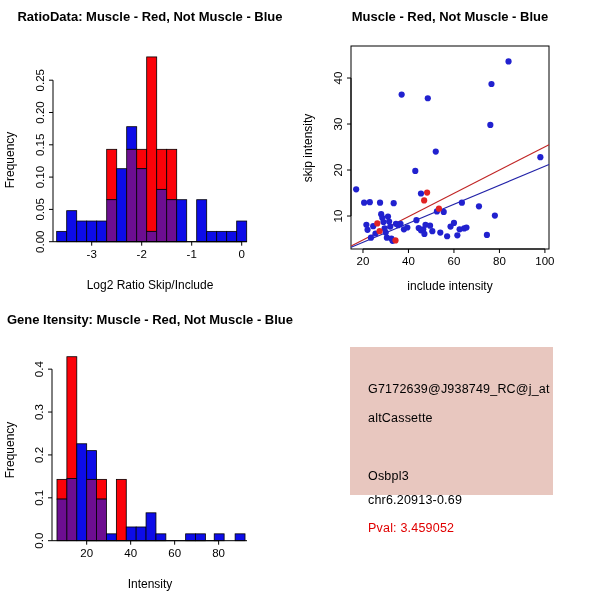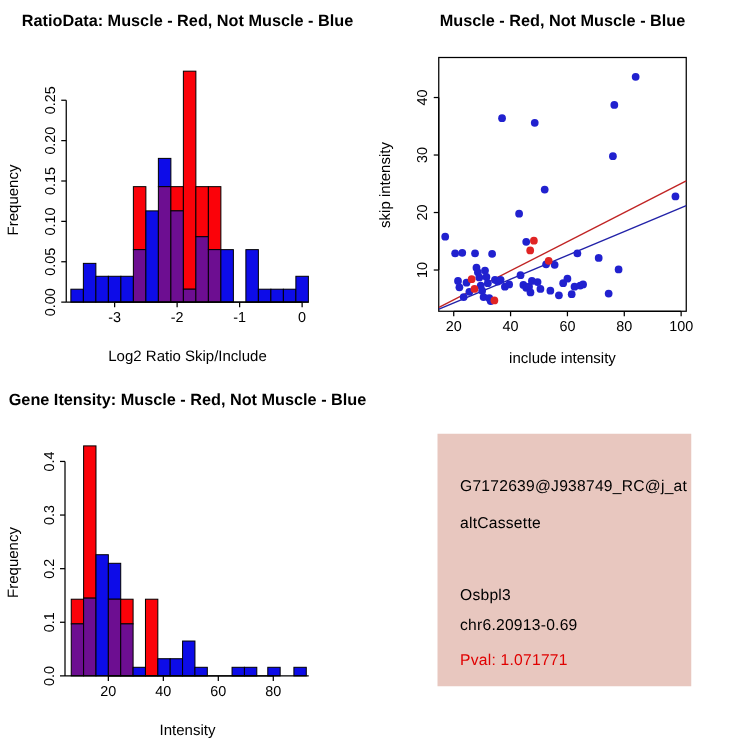--- a/index.html
+++ b/index.html
@@ -2,21 +2,21 @@
 <html><head>
 <meta charset="utf-8">
 <style>
   html,body{margin:0;padding:0;background:#ffffff;}
   #canvas{position:relative;width:600px;height:600px;background:#ffffff;overflow:hidden;
           font-family:"Liberation Sans", sans-serif;}
   .panel{position:absolute;width:300px;height:300px;}
   #p-tl{left:0;top:0;}
   #p-tr{left:300px;top:0;}
   #p-bl{left:0;top:300px;}
-  #info-box{position:absolute;left:350px;top:347px;width:203px;height:202px;}
+  #info-box{position:absolute;left:350px;top:347px;width:203px;height:148px;}
   .info-line{position:absolute;left:18px;font-size:12.5px;color:#000;white-space:nowrap;
              letter-spacing:0.2px;}
   svg text{font-family:"Liberation Sans", sans-serif;}
 </style>
 </head>
 <body>
 
 <div id="canvas">
 
   <svg id="p-tl" class="panel" width="300" height="300">
@@ -228,16 +228,16 @@
       <text x="150" y="24" font-size="13" fill="#000000" text-anchor="middle" font-weight="bold">Gene Itensity: Muscle - Red, Not Muscle - Blue</text>
       <text x="150" y="288" font-size="12" fill="#000000" text-anchor="middle">Intensity</text>
       <text x="14" y="150" font-size="12" fill="#000000" text-anchor="middle" transform="rotate(-90 14 150)">Frequency</text>
     </svg>
 
   <div id="info-box" style="background: rgb(232, 199, 191);">
     <span class="info-line" style="top:35px">G7172639@J938749_RC@j_at</span>
     <span class="info-line" style="top:64px">altCassette</span>
     <span class="info-line" style="top:122px">Osbpl3</span>
     <span class="info-line" style="top:146px">chr6.20913-0.69</span>
-    <span class="info-line" id="pval-line" style="top: 174px; color: rgb(224, 0, 0);">Pval: 1.071771</span>
+    <span class="info-line" id="pval-line" style="top: 174px; color: rgb(224, 0, 0);">Pval: 3.459052</span>
   </div>
 
 </div>
 
 </body></html>

